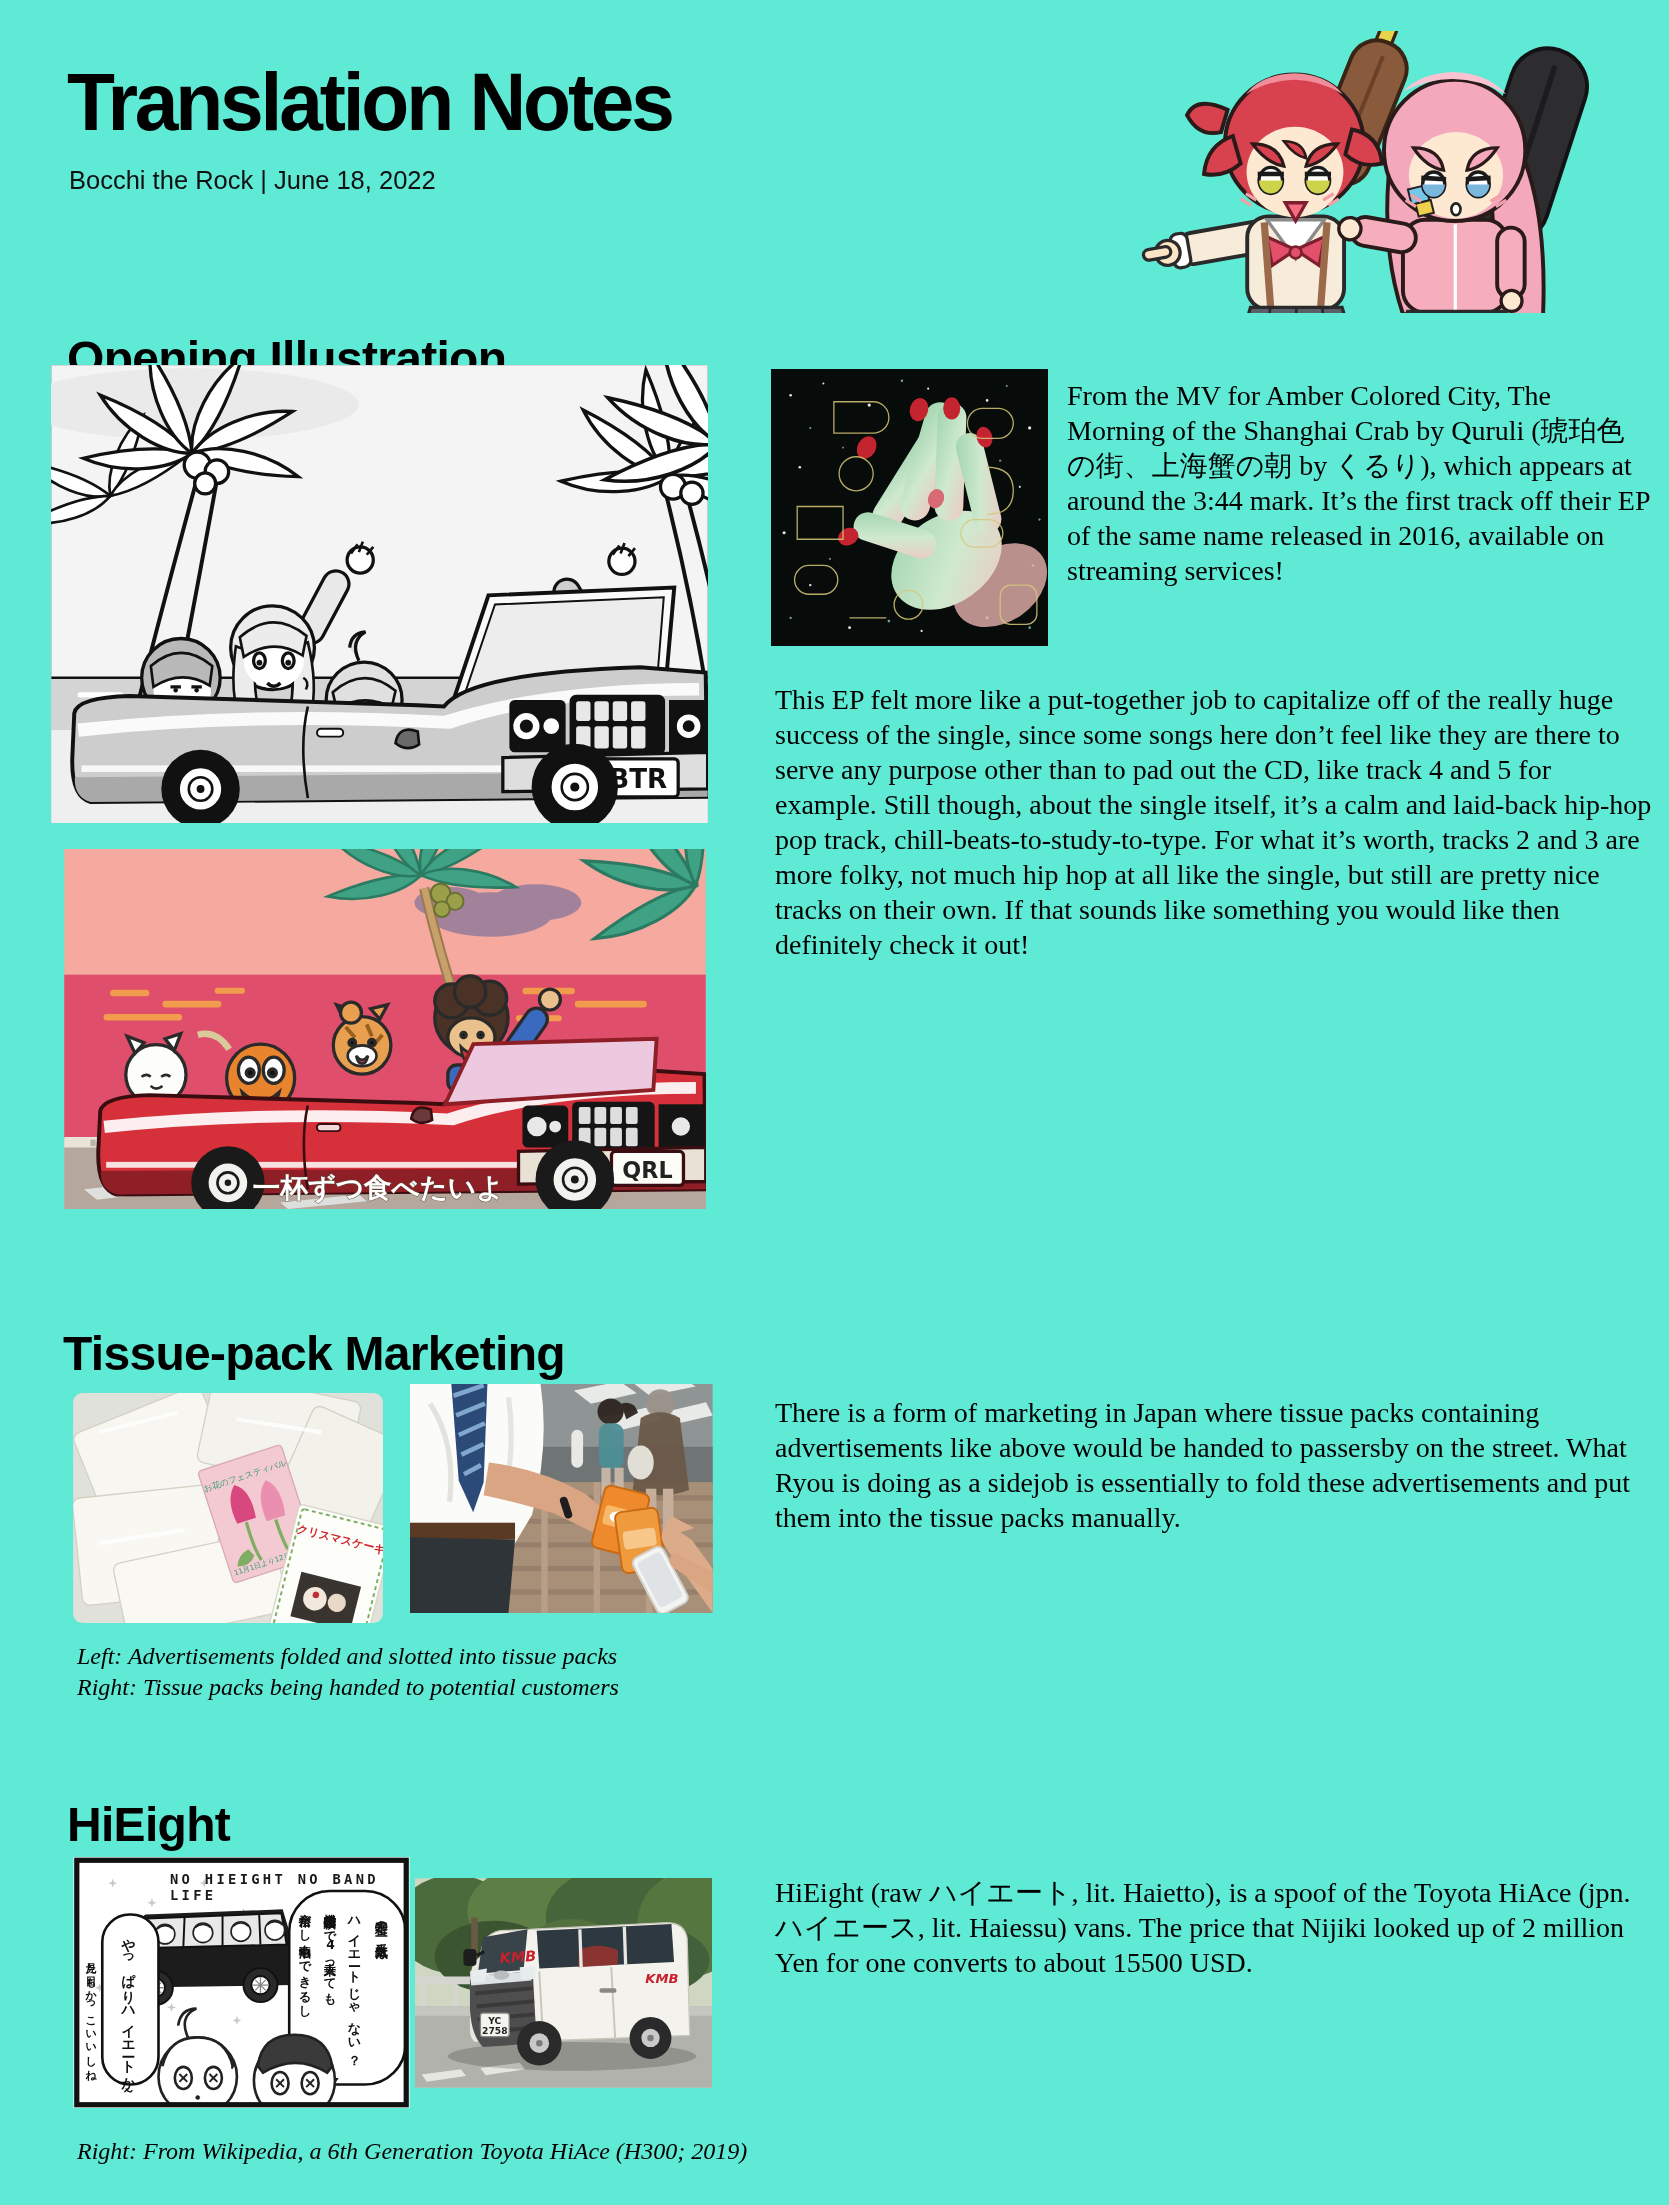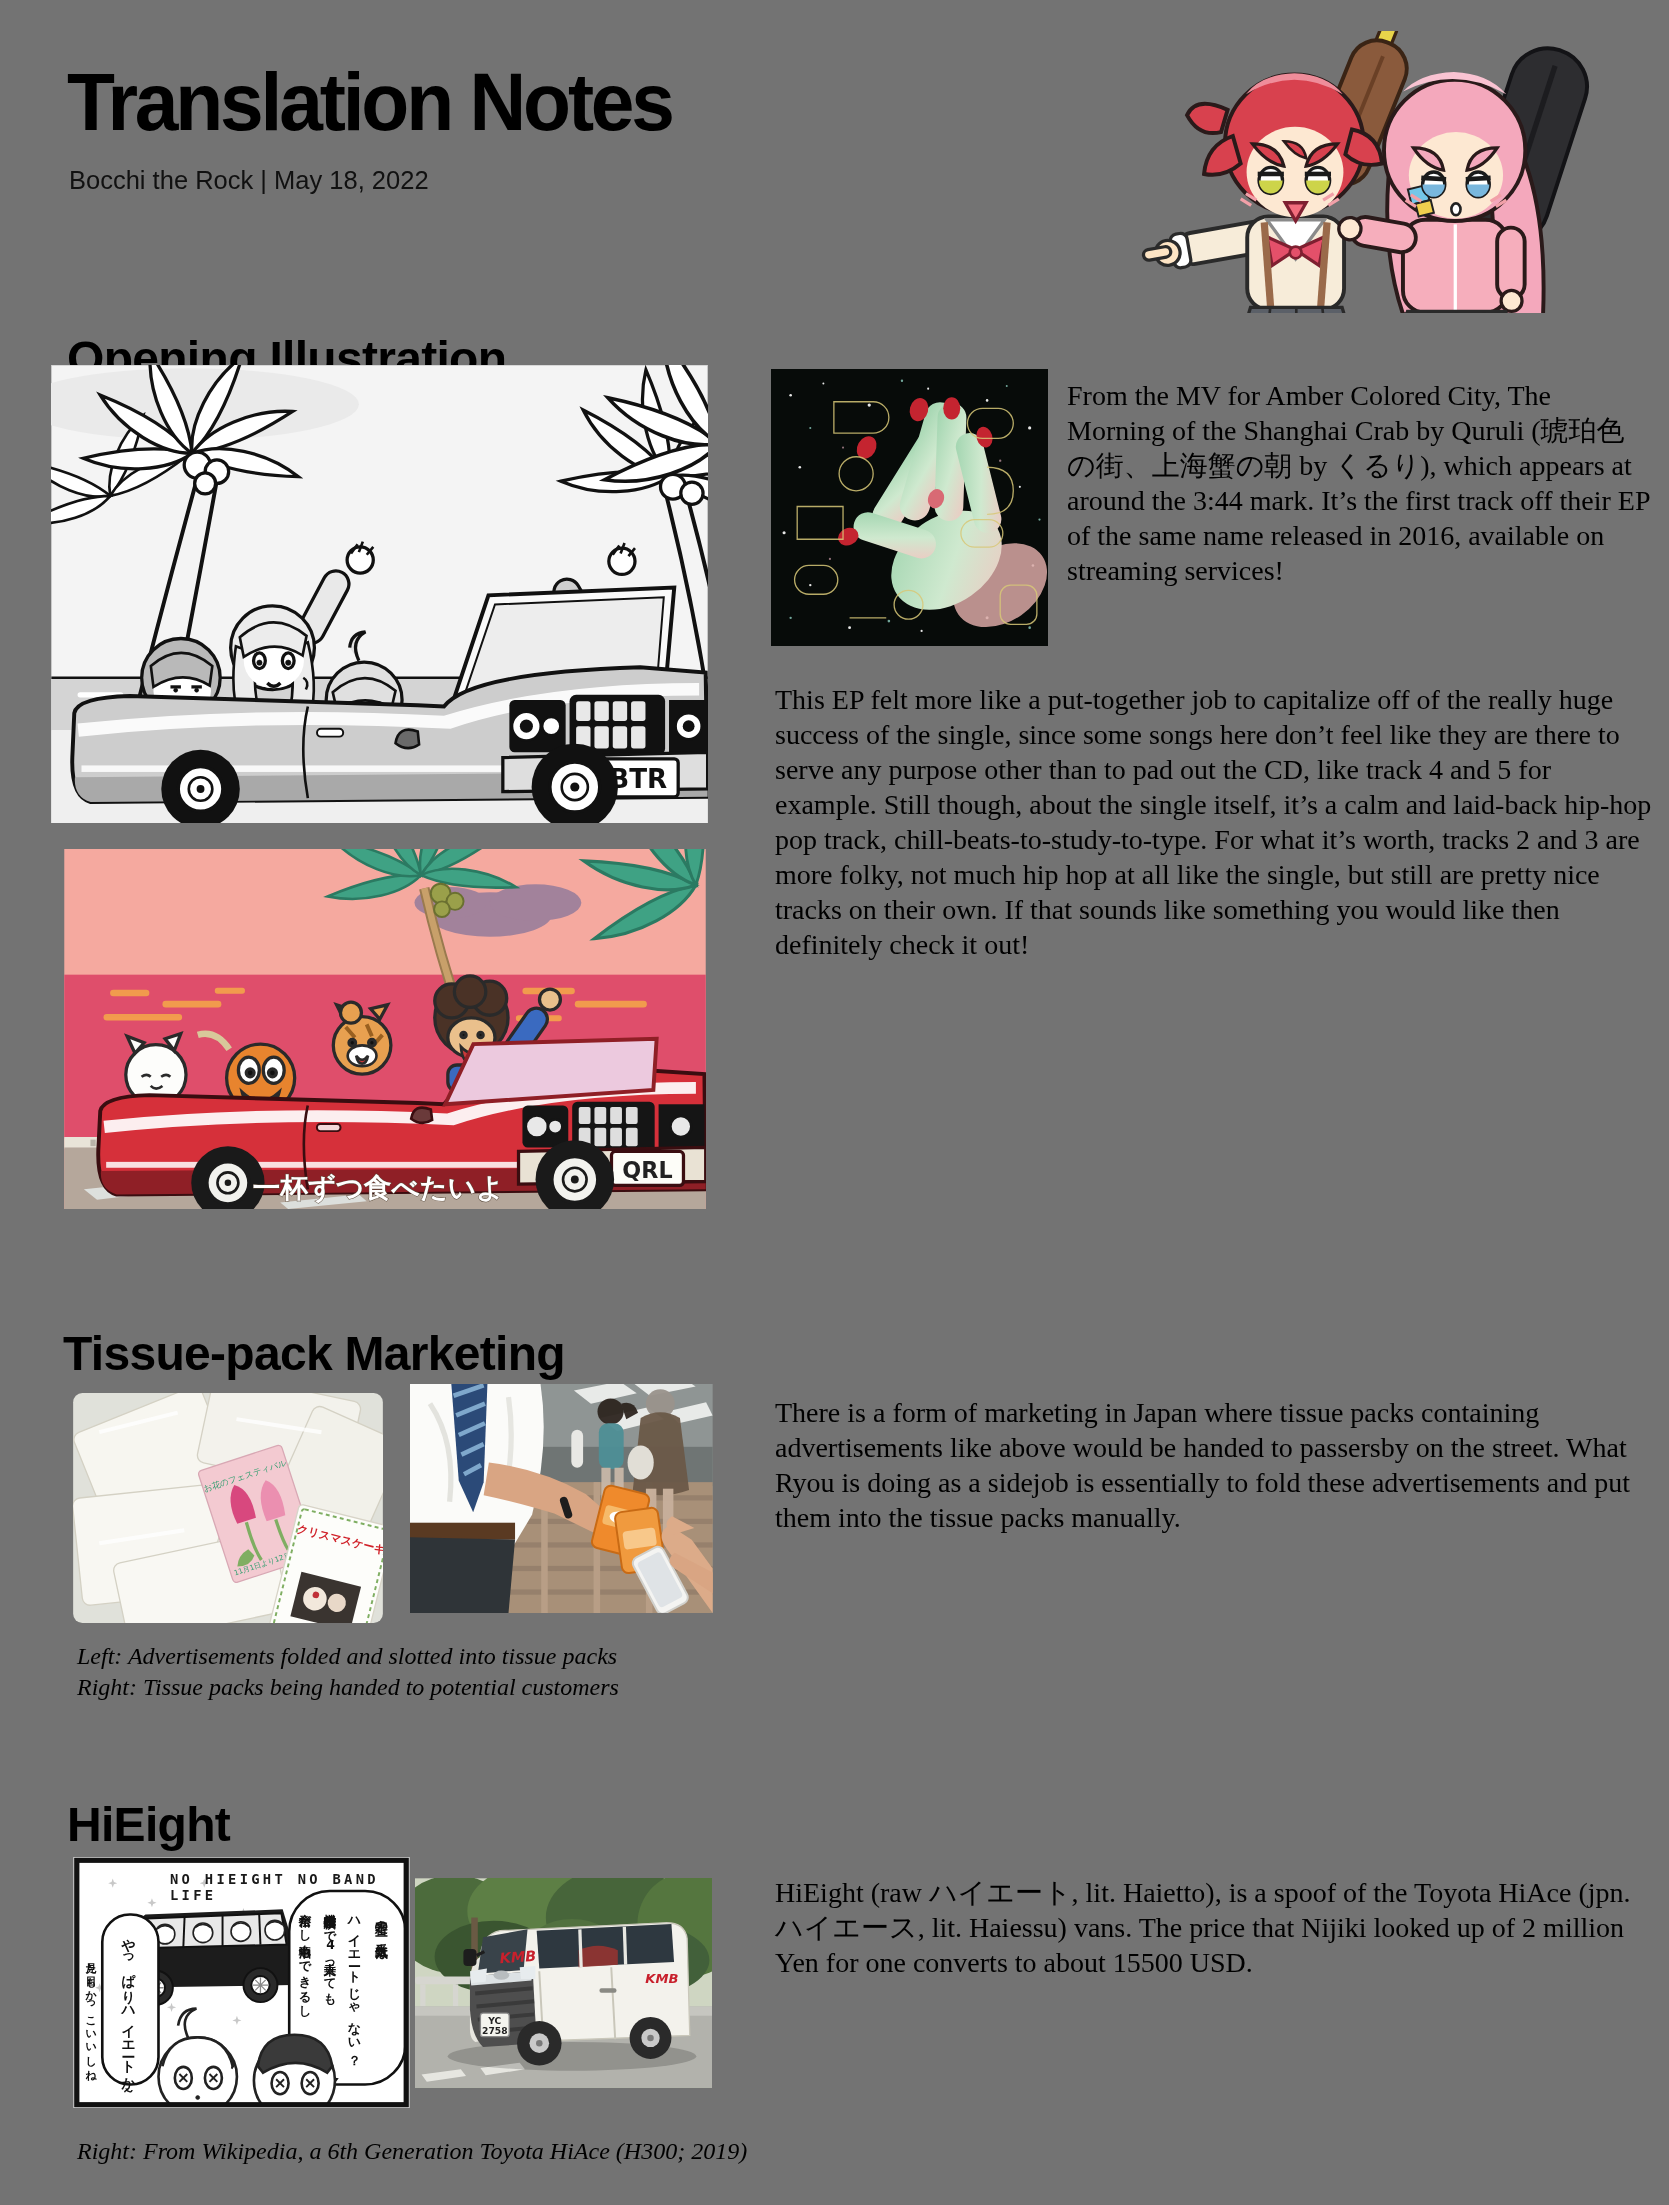--- a/index.html
+++ b/index.html
@@ -1,16 +1,16 @@
 <!DOCTYPE html>
 <html style="font-size:10.5px"><head>
 <meta charset="utf-8">
 <style>
   html,body{margin:0;padding:0;background:#fff;}
-  .page{position:relative;width:1670px;height:2205px;background:#737373;overflow:hidden;
+  .page{position:relative;width:1670px;height:2205px;background:#5eead4;overflow:hidden;
         font-family:"Liberation Serif",serif;color:#000;}
   .abs{position:absolute;}
   .h-title{font-family:"Liberation Sans",sans-serif;font-weight:bold;font-size:81px;
            letter-spacing:-3.3px;color:#000;line-height:1;transform:scaleX(.97);transform-origin:left top;}
   .h-sub{font-family:"Liberation Sans",sans-serif;font-size:25.5px;color:#111;}
   .sec-h{font-family:"Liberation Sans",sans-serif;font-weight:bold;font-size:48px;
          letter-spacing:-0.7px;color:#000;line-height:1;margin-top:40px;}
   .para{font-family:"Liberation Serif",serif;font-size:28px;line-height:35px;color:#000;
         text-align:left;}
   .caption{font-family:"Liberation Serif",serif;font-style:italic;font-size:24px;line-height:31px;color:#000;}
@@ -19,21 +19,21 @@
   .panel-top-text{position:absolute;font-family:"DejaVu Sans Mono",monospace;font-weight:bold;
          font-size:13.8px;letter-spacing:3.3px;color:#1a1a1a;}
   svg text{user-select:none;}
 </style>
 </head>
 <body>
 
 <div class="page">
 
   <div class="abs h-title" style="left:67px;top:62px;">Translation Notes</div>
-  <div class="abs h-sub" style="left:69px;top:166px;">Bocchi the Rock | May 18, 2022</div>
+  <div class="abs h-sub" style="left:69px;top:166px;">Bocchi the Rock | June 18, 2022</div>
 
   <svg class="abs" style="left:1136px;top:31px;" width="458" height="282" viewBox="0 0 700 430">
 
     <g transform="rotate(22 340 120)">
       <rect x="325" y="-18" width="24" height="36" rx="6" fill="#e8d44a" stroke="#3a2415" stroke-width="5"></rect>
       <rect x="300" y="8" width="88" height="230" rx="42" fill="#8a5a3c" stroke="#3a2415" stroke-width="6"></rect>
       <line x1="344" y1="30" x2="344" y2="215" stroke="#6a4026" stroke-width="6"></line>
     </g>
 
     <g transform="rotate(-10 210 305)">

